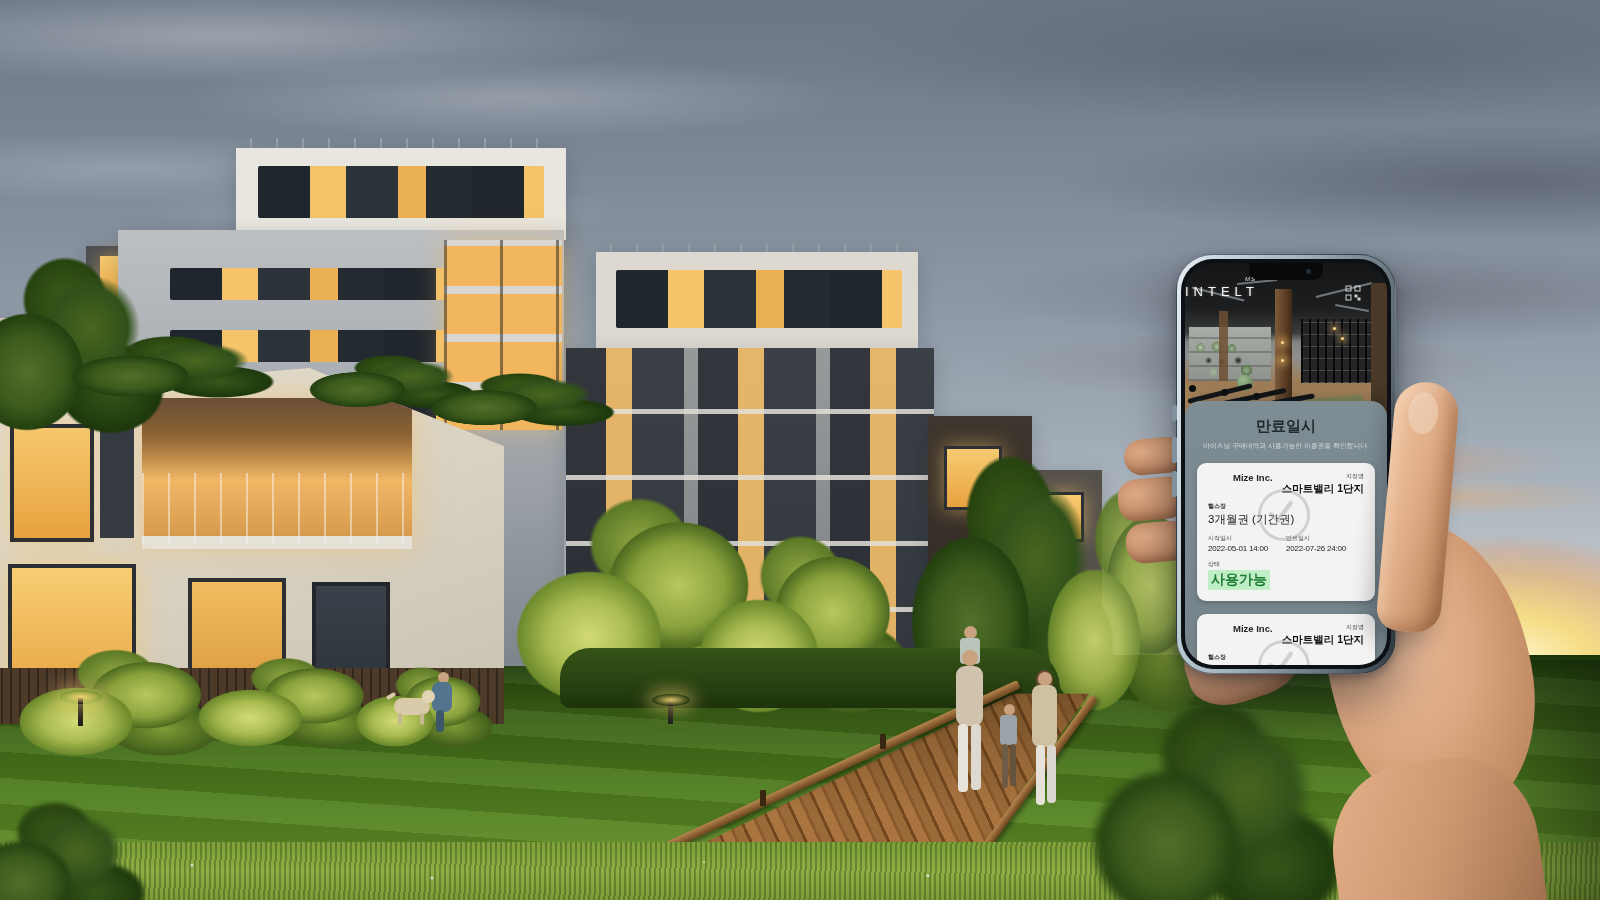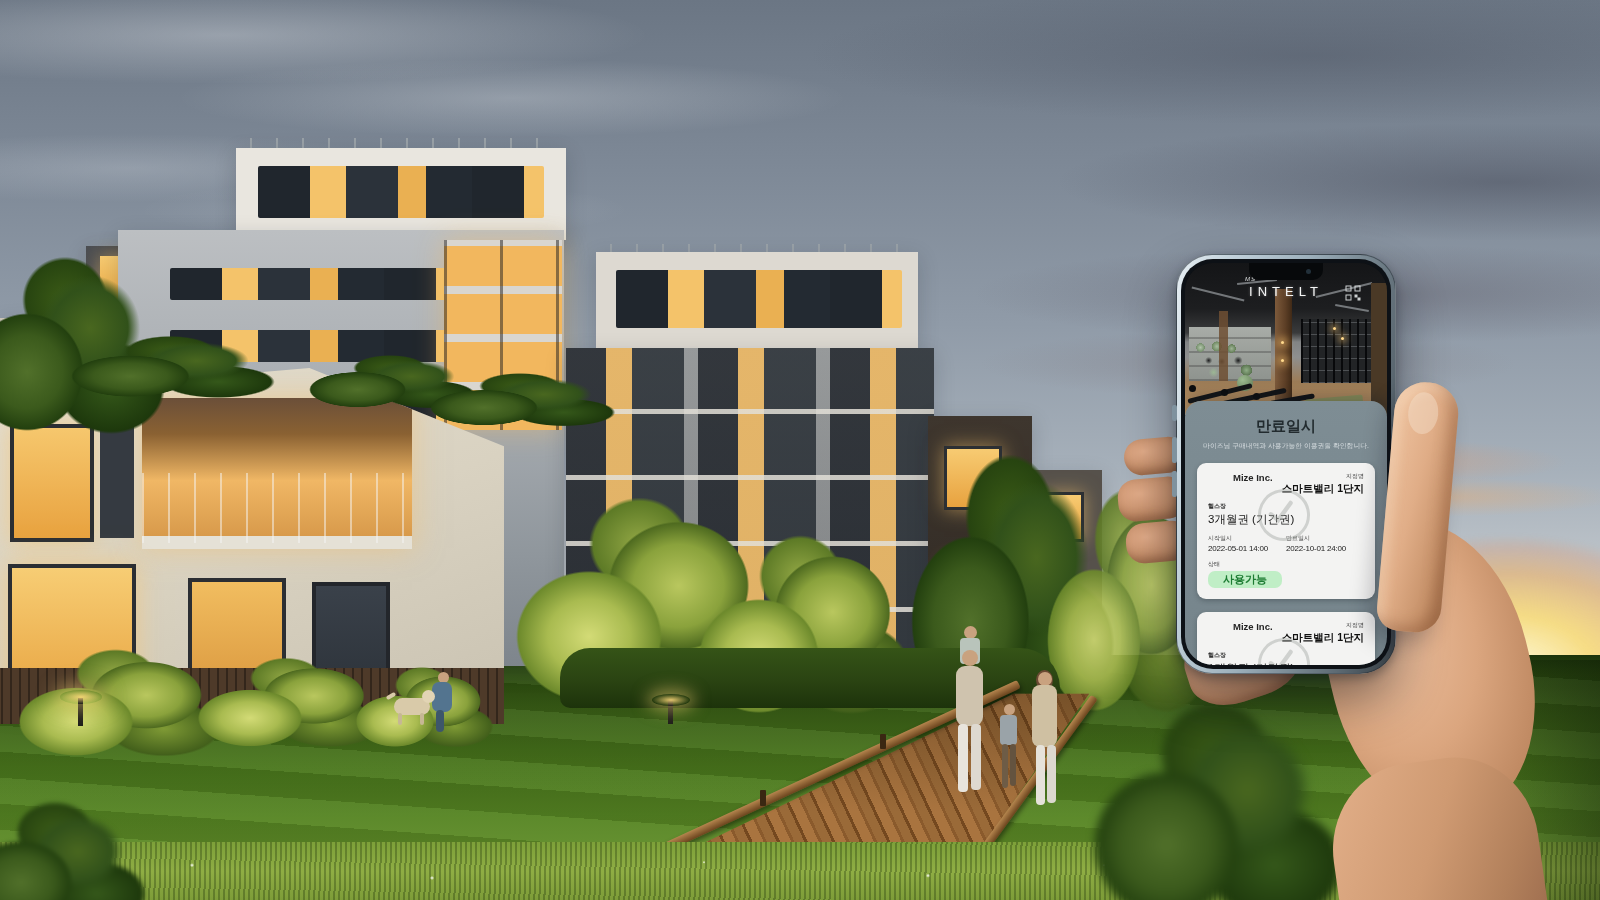--- a/index.html
+++ b/index.html
@@ -73,40 +73,40 @@
     background:linear-gradient(100deg,#e6eef3 0%,#c3d2db 18%,#9db0bb 45%,#5d6a73 80%,#343c42 100%);
     box-shadow:0 24px 50px rgba(10,15,25,.45),0 4px 10px rgba(10,15,25,.3);}
   .sidebtn{left:-5px;width:5px;background:#7f929e;border-radius:2px;}
   .screen{position:absolute;left:8px;top:8px;right:8px;bottom:8px;border-radius:28px;overflow:hidden;background:#0c0e10;box-shadow:0 0 0 4px #0d1116;}
   .notch{position:absolute;left:50%;top:0;transform:translateX(-50%);width:74px;height:17px;background:#07090b;border-radius:0 0 10px 10px;z-index:9;}
   .cam{position:absolute;right:12px;top:6px;width:5px;height:5px;border-radius:50%;background:#22303a;}
   .photo{position:absolute;left:0;top:0;width:100%;height:152px;background:
     linear-gradient(180deg,#141517 0%,#1d1e20 30%,#3a3b3c 46%,#828485 52%,#8e8f8f 62%,#9c7c57 78%,#b28a5d 90%,#bf9868 100%);}
   .cline{position:absolute;height:2px;background:rgba(223,230,234,.45);}
   .logo-super{position:absolute;left:60px;top:13px;font-size:6px;font-style:italic;letter-spacing:1px;color:#eceff0;opacity:.9;}
-  .logo-text{position:absolute;left:0;top:21px;width:100%;text-align:center;font-size:13px;letter-spacing:5px;color:#f4f5f5;text-shadow:0 0 3px rgba(255,255,255,.35);}
+  .logo-text{position:absolute;left:0;top:21px;width:100%;text-align:left;font-size:13px;letter-spacing:5px;color:#f4f5f5;text-shadow:0 0 3px rgba(255,255,255,.35);}
   .panel{position:absolute;left:0;top:138px;width:100%;height:264px;border-radius:16px 16px 0 0;
     background:linear-gradient(180deg,#7e8d94 0%,#75848b 100%);box-shadow:0 -6px 14px rgba(20,30,35,.3);}
   .panel-title{margin-top:16px;text-align:center;font-size:15px;font-weight:bold;color:#222b2f;}
   .panel-sub{margin-top:5px;text-align:center;font-size:6.8px;color:#d9dfe2;}
   .cards{position:absolute;left:12px;right:12px;top:62px;display:flex;flex-direction:column;gap:13px;}
   .card{position:relative;background:#f3f3f2;border-radius:9px;padding:9px 11px 11px;box-shadow:0 2px 5px rgba(20,30,35,.28);}
   .card-head{display:flex;justify-content:space-between;align-items:flex-start;}
   .company{font-size:9.5px;font-weight:600;color:#242424;padding-left:25px;}
   .site-box{text-align:right;}
   .site-label{font-size:6px;color:#3a3a3a;}
   .site-name{font-size:10.5px;font-weight:bold;color:#101010;margin-top:1px;}
   .cat-label{font-size:6px;font-weight:bold;color:#333;margin-top:6px;}
   .product{font-size:11.5px;font-weight:500;color:#161616;margin-top:1px;}
   .dates{display:flex;margin-top:7px;}
   .dcol{flex:1;}
   .d-label{font-size:6px;color:#444;}
   .d-val{font-size:8px;font-weight:500;color:#222;margin-top:1px;letter-spacing:-.2px;}
   .status-label{font-size:6px;color:#444;margin-top:7px;}
-  .chip{display:inline-block;margin-top:1px;font-size:11px;font-weight:bold;padding:1px 15px;border-radius:7px;}
+  .chip{display:inline-block;margin-top:1px;font-size:14px;font-weight:bold;padding:1px 3px;border-radius:0;}
   .chip-active{color:#1d7c33;background:#c0eec6;}
   .watermark{position:absolute;left:34%;top:26px;width:46px;height:46px;border:3px solid rgba(150,155,150,.38);border-radius:50%;transform:rotate(-6deg);}
 </style>
 </head>
 <body>
 
 <div class="scene">
 
   <div class="abs clouds"></div>
   <div class="abs sun"></div>
@@ -292,21 +292,21 @@
             </div>
             <div class="cat-label">헬스장</div>
             <div class="product">3개월권 (기간권)</div>
             <div class="dates">
               <div class="dcol">
                 <div class="d-label">시작일시</div>
                 <div class="d-val">2022-05-01 14:00</div>
               </div>
               <div class="dcol">
                 <div class="d-label">만료일시</div>
-                <div class="d-val">2022-10-01 24:00</div>
+                <div class="d-val">2022-07-26 24:00</div>
               </div>
             </div>
             <div class="status-label">상태</div>
             <span class="chip chip-active">사용가능</span>
           </div>
 
           <div class="card">
             <div class="watermark">
               <svg width="40" height="40" viewBox="0 0 24 24" fill="none" stroke="rgba(150,155,150,.38)" stroke-width="2.6" stroke-linecap="round">
                   <path d="M6 12.5l4 4 8.5-9.5"></path>

